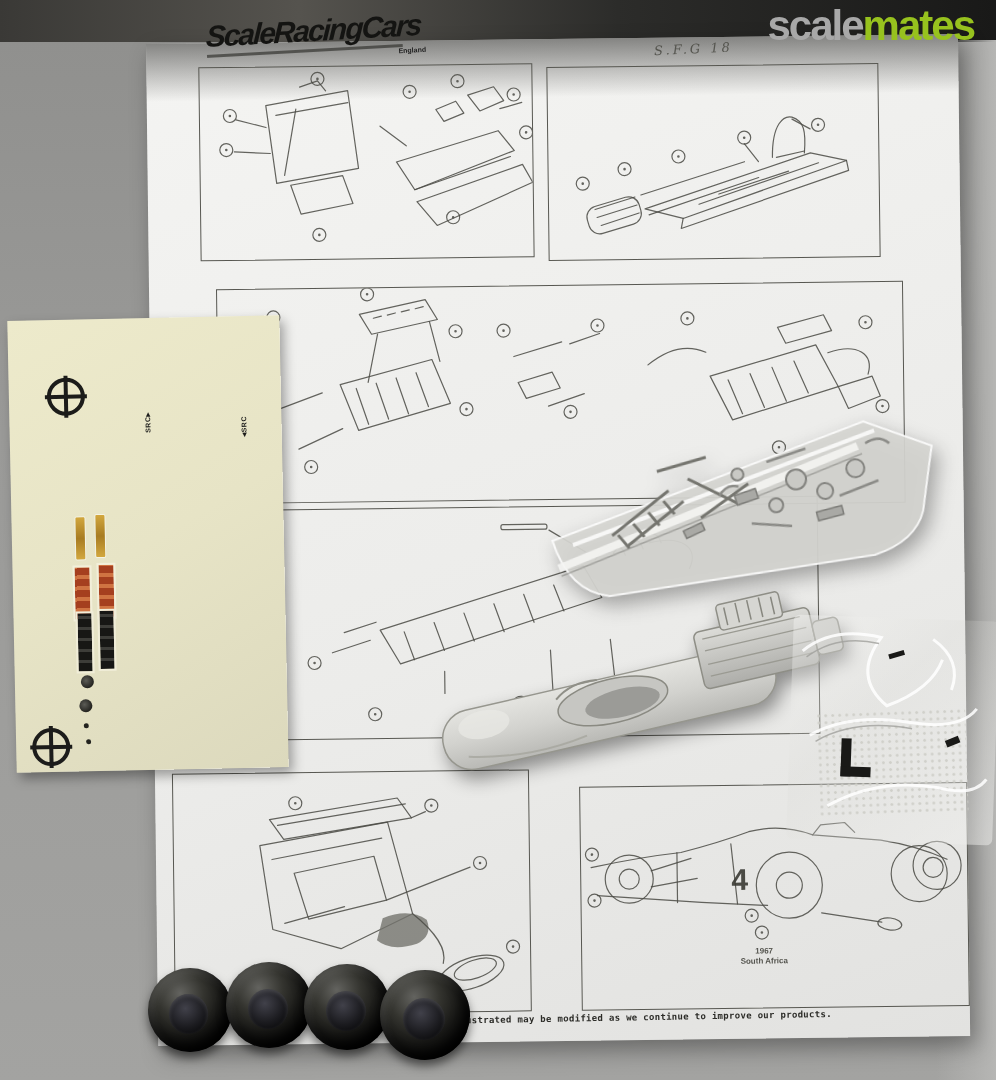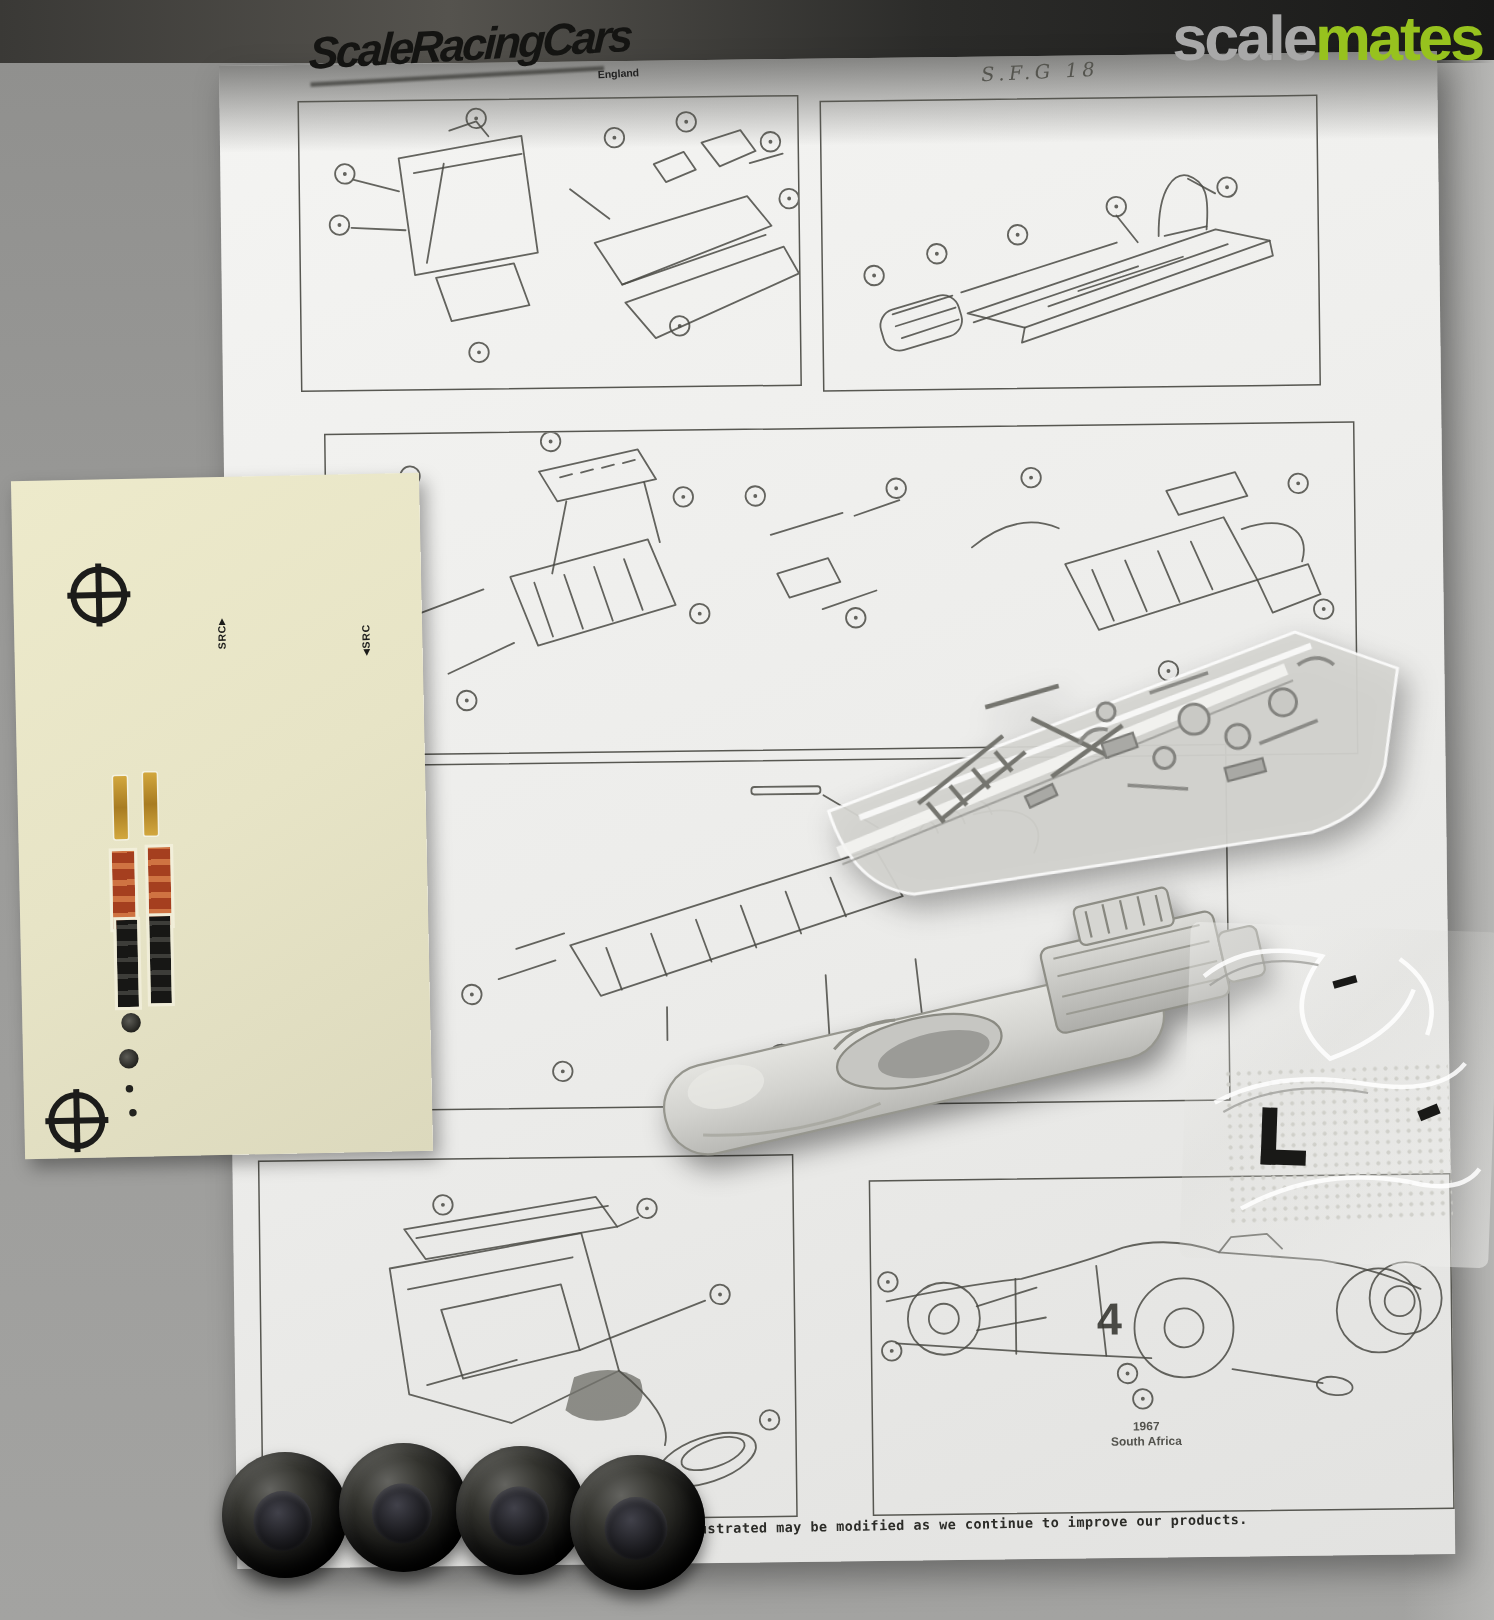--- a/index.html
+++ b/index.html
@@ -4,21 +4,21 @@
 <style>
   html,body{margin:0;padding:0;background:#6e6e6c;}
   .photo{position:relative;width:996px;height:1080px;overflow:hidden;
          background:linear-gradient(180deg,#8f8f8d 0%,#9a9a98 40%,#a3a3a1 100%);
          font-family:"Liberation Sans",sans-serif;}
   
   .top-band{position:absolute;left:0;top:0;width:996px;height:42px;
             background:linear-gradient(90deg,#3a3936 0%,#55534e 30%,#2c2c2a 62%,#191918 100%);}
   .right-light{position:absolute;right:0;top:40px;width:60px;height:1040px;background:linear-gradient(90deg,rgba(180,180,178,0),#b6b6b4);}
   
-  .watermark{position:absolute;top:2px;right:8px;font-size:42px;font-weight:bold;letter-spacing:-2px;z-index:60;margin-left:22px;}
+  .watermark{position:absolute;top:2px;right:22px;font-size:42px;font-weight:bold;letter-spacing:-2px;z-index:60;margin-left:22px;}
   
   .paper{position:absolute;left:146px;top:44px;width:812px;height:1002px;
          background:linear-gradient(160deg,#f4f4f2 0%,#ececea 55%,#e2e2e0 100%);
          transform:rotate(-0.7deg);transform-origin:top left;
          box-shadow:6px 10px 22px rgba(0,0,0,.35);z-index:5;}
   .paper::before{content:"";position:absolute;left:0;top:0;right:0;height:58px;
          background:linear-gradient(180deg,rgba(42,42,40,.55),rgba(42,42,40,0));}
   .logo{position:absolute;left:60px;top:-28px;transform:rotate(-2.5deg);z-index:8;color:#141412;white-space:nowrap;}
   .logo .w{font-style:italic;font-weight:bold;font-size:30px;letter-spacing:-2px;display:inline-block;transform:skewX(-6deg);}
   .logo .addr{display:block;width:196px;height:3px;background:#2e2e2a;opacity:.65;filter:blur(.6px);margin-top:1px;}

